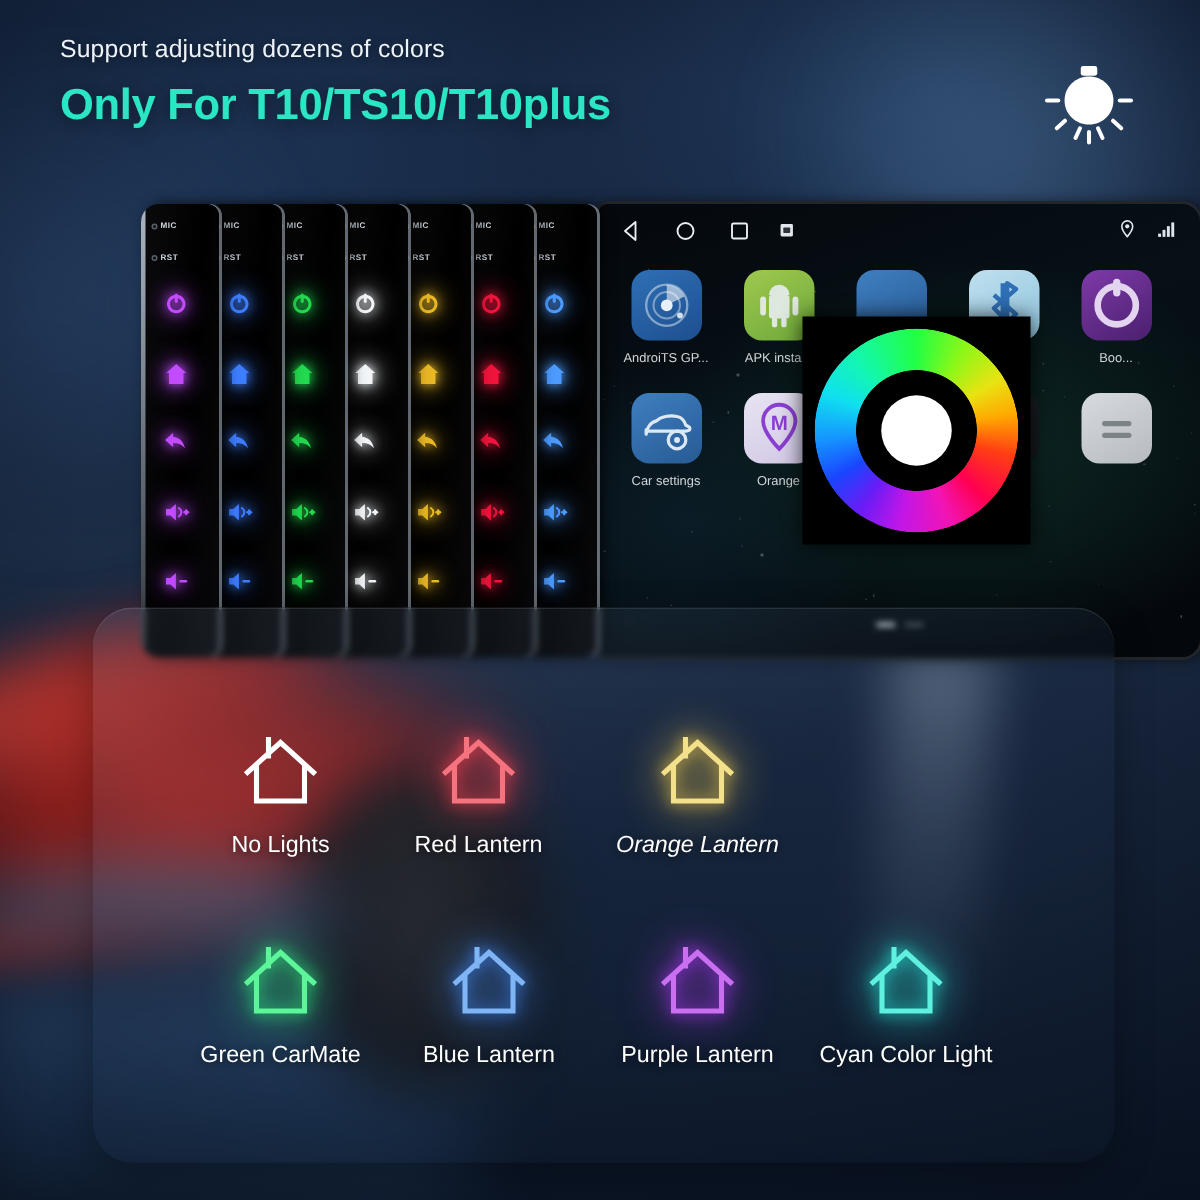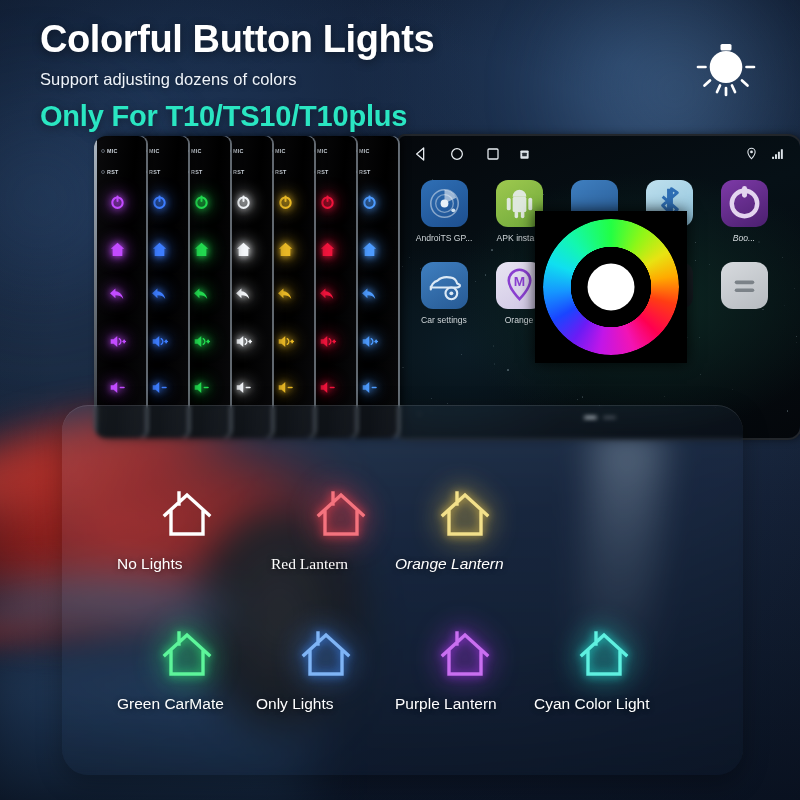--- a/index.html
+++ b/index.html
@@ -177,21 +177,21 @@
 
   
   #glass {
     position:absolute; left:62px; top:405px; width:681px; height:370px;
     background:linear-gradient(160deg, rgba(132,160,190,.15) 0%, rgba(40,62,92,.16) 45%, rgba(18,32,52,.24) 100%);
     border-radius:26px;
     box-shadow: inset 0 1px 0 rgba(255,255,255,.10), 0 8px 26px rgba(0,0,0,.30);
     z-index:5;
     backdrop-filter: blur(2px);
   }
-  .swatch { position:absolute; width:140px; text-align:left; }
+  .swatch { position:absolute; width:140px; text-align:center; }
   .sw-ico { position:relative; width:60px; height:52px; margin:0 auto; }
   .sw-label { margin-top:13px; font-size:15.5px; color:#fff; white-space:nowrap;
               text-shadow:0 1px 5px rgba(0,0,0,.5); }
 </style>
 </head>
 <body>
 
 <div id="bg">
   <div class="bg-base"></div>
   <div class="bg-glow-tr"></div>
@@ -200,21 +200,20 @@
   <div class="bg-car-body"></div>
   <div class="bg-car-hood"></div>
   <div class="bg-car-strip"></div>
   <div class="bg-wheel"></div>
   <div class="bg-ground-light"></div>
   <div class="bg-beam"></div>
   <div class="bg-vignette"></div>
 </div>
 
 <div id="head">
-  <div id="title">Colorful Button Lights</div>
   <div id="subtitle">Support adjusting dozens of colors</div>
   <div id="compat">Only For T10/TS10/T10plus</div>
 </div>
 
 <svg id="bulb" viewBox="0 0 72 72">
   <g fill="#ffffff">
     <rect x="30.5" y="12" width="11" height="6.5" rx="1.6"></rect>
     <path d="M36 19c-9.2 0-16.3 7.1-16.3 16 0 8.9 7.1 16 16.3 16s16.3-7.1 16.3-16C52.3 26.1 45.2 19 36 19z"></path>
   </g>
   <g stroke="#ffffff" stroke-width="2.7" stroke-linecap="round">
@@ -551,21 +550,21 @@
         <div class="app" style="left: 150px; top: 0px;">
           <div class="app-icon" style="background: linear-gradient(150deg, rgb(63, 127, 192), rgb(39, 90, 148));"><svg viewBox="0 0 48 48" width="47" height="47"></svg></div>
           <div class="app-label"></div>
         </div>
         <div class="app" style="left: 225px; top: 0px;">
           <div class="app-icon" style="background: linear-gradient(150deg, rgb(191, 224, 238), rgb(143, 196, 221));"><svg viewBox="0 0 48 48" width="47" height="47">
               <path d="M23 9v30l9-9-15-13m15-4-15 13 9 9V9z" fill="none" stroke="#2f6fb5" stroke-width="3" stroke-linejoin="round"></path>
             </svg></div>
           <div class="app-label">luetooth</div>
         </div>
-        <div class="app" style="left: 300px; top: 0px; font-style: italic;">
+        <div class="app" style="left: 300px; top: 0px;">
           <div class="app-icon" style="background: linear-gradient(150deg, rgb(126, 58, 168), rgb(74, 31, 110));"><svg viewBox="0 0 48 48" width="47" height="47">
               <circle cx="24" cy="24" r="13" fill="none" stroke="#e3d4ef" stroke-width="4.5"></circle>
               <rect x="21.5" y="6" width="5" height="12" rx="2.5" fill="#e3d4ef"></rect>
             </svg></div>
           <div class="app-label">Boo...</div>
         </div>
         <div class="app" style="left: 0px; top: 82px;">
           <div class="app-icon" style="background: linear-gradient(150deg, rgb(63, 127, 192), rgb(39, 90, 148));"><svg viewBox="0 0 48 48" width="47" height="47">
               <path d="M10 28c0-4 3-8 7-9 3-3 9-4 14-3 3 .5 5 3 6 6l2 1c1 .4 1 2 0 2.4l-2 .6H10v-1z" fill="none" stroke="#dce9f5" stroke-width="2.2" stroke-linejoin="round"></path>
               <circle cx="31" cy="32" r="6" fill="none" stroke="#dce9f5" stroke-width="2.2"></circle>
@@ -617,21 +616,21 @@
   </div>
 </div>
 
 <div id="glass">
     <div class="swatch" style="left: 55px; top: 85px;">
       <div class="sw-ico"><svg viewBox="0 0 60 52" width="60" height="52">
           <path d="M8 25 L30 5 L52 25 M14 22 L14 44 L46 44 L46 22 M22 14 L22 3" fill="none" stroke="#ffffff" stroke-width="3.4" stroke-linecap="square" stroke-linejoin="miter"></path>
         </svg></div>
       <div class="sw-label">No Lights</div>
     </div>
-    <div class="swatch" style="left: 209px; top: 85px; font-family: Liberation Serif, serif;">
+    <div class="swatch" style="left: 187px; top: 85px;">
       <div class="sw-ico"><svg viewBox="0 0 60 52" width="60" height="52" style="filter: drop-shadow(rgb(244, 64, 79) 0px 0px 5px) drop-shadow(rgb(244, 64, 79) 0px 0px 14px);">
           <path d="M8 25 L30 5 L52 25 M14 22 L14 44 L46 44 L46 22 M22 14 L22 3" fill="none" stroke="#f4737e" stroke-width="3.4" stroke-linecap="square" stroke-linejoin="miter"></path>
         </svg></div>
       <div class="sw-label">Red Lantern</div>
     </div>
     <div class="swatch" style="left: 333px; top: 85px; font-style: italic;">
       <div class="sw-ico"><svg viewBox="0 0 60 52" width="60" height="52" style="filter: drop-shadow(rgb(230, 194, 74) 0px 0px 5px) drop-shadow(rgb(230, 194, 74) 0px 0px 14px);">
           <path d="M8 25 L30 5 L52 25 M14 22 L14 44 L46 44 L46 22 M22 14 L22 3" fill="none" stroke="#f2e08a" stroke-width="3.4" stroke-linecap="square" stroke-linejoin="miter"></path>
         </svg></div>
       <div class="sw-label">Orange Lantern</div>
@@ -639,21 +638,21 @@
     <div class="swatch" style="left: 55px; top: 225px;">
       <div class="sw-ico"><svg viewBox="0 0 60 52" width="60" height="52" style="filter: drop-shadow(rgb(46, 232, 122) 0px 0px 5px) drop-shadow(rgb(46, 232, 122) 0px 0px 14px);">
           <path d="M8 25 L30 5 L52 25 M14 22 L14 44 L46 44 L46 22 M22 14 L22 3" fill="none" stroke="#5df59a" stroke-width="3.4" stroke-linecap="square" stroke-linejoin="miter"></path>
         </svg></div>
       <div class="sw-label">Green CarMate</div>
     </div>
     <div class="swatch" style="left: 194px; top: 225px;">
       <div class="sw-ico"><svg viewBox="0 0 60 52" width="60" height="52" style="filter: drop-shadow(rgb(61, 133, 239) 0px 0px 5px) drop-shadow(rgb(61, 133, 239) 0px 0px 14px);">
           <path d="M8 25 L30 5 L52 25 M14 22 L14 44 L46 44 L46 22 M22 14 L22 3" fill="none" stroke="#7fb4f5" stroke-width="3.4" stroke-linecap="square" stroke-linejoin="miter"></path>
         </svg></div>
-      <div class="sw-label">Only Lights</div>
+      <div class="sw-label">Blue Lantern</div>
     </div>
     <div class="swatch" style="left: 333px; top: 225px;">
       <div class="sw-ico"><svg viewBox="0 0 60 52" width="60" height="52" style="filter: drop-shadow(rgb(164, 53, 232) 0px 0px 5px) drop-shadow(rgb(164, 53, 232) 0px 0px 14px);">
           <path d="M8 25 L30 5 L52 25 M14 22 L14 44 L46 44 L46 22 M22 14 L22 3" fill="none" stroke="#c96ff0" stroke-width="3.4" stroke-linecap="square" stroke-linejoin="miter"></path>
         </svg></div>
       <div class="sw-label">Purple Lantern</div>
     </div>
     <div class="swatch" style="left: 472px; top: 225px;">
       <div class="sw-ico"><svg viewBox="0 0 60 52" width="60" height="52" style="filter: drop-shadow(rgb(34, 227, 212) 0px 0px 5px) drop-shadow(rgb(34, 227, 212) 0px 0px 14px);">
           <path d="M8 25 L30 5 L52 25 M14 22 L14 44 L46 44 L46 22 M22 14 L22 3" fill="none" stroke="#5ff0e0" stroke-width="3.4" stroke-linecap="square" stroke-linejoin="miter"></path>

